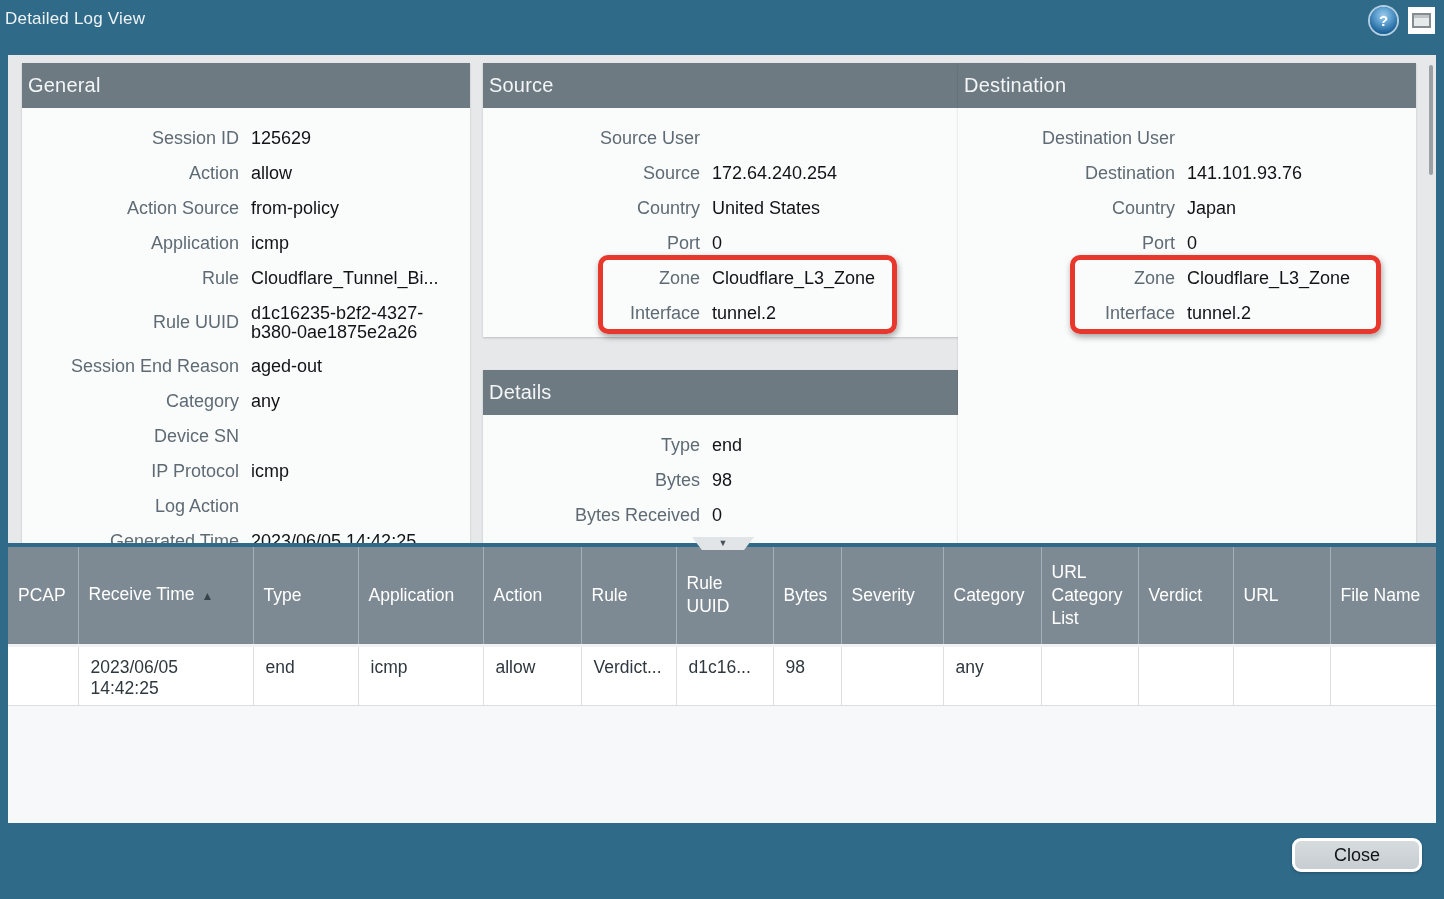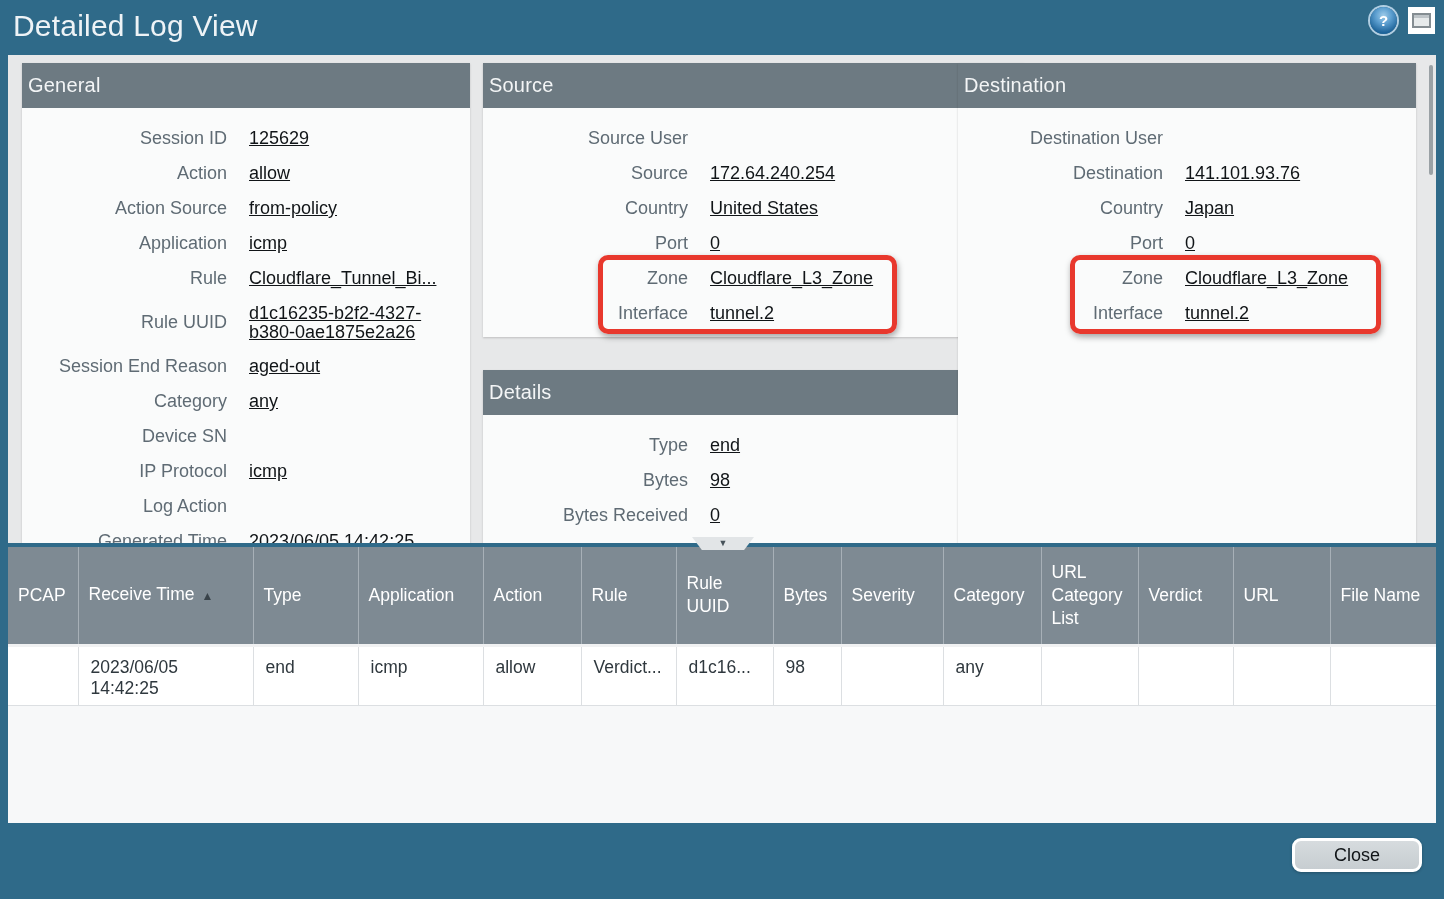--- a/index.html
+++ b/index.html
@@ -7,22 +7,22 @@
     width:1444px;height:899px;overflow:hidden;
     background:#2f6a89;
     font-family:"Liberation Sans",sans-serif;
     -webkit-font-smoothing:antialiased;
   }
   .dialog{position:relative;width:1444px;height:899px;}
 
   
   .titlebar{position:absolute;left:0;top:0;width:100%;height:45px;}
   .title{
-    position:absolute;left:13px;top:9px;
-    font-size:30px;letter-spacing:.2px;color:#eef3f6;font-weight:400;
+    position:absolute;left:5px;top:9px;
+    font-size:17px;letter-spacing:.2px;color:#eef3f6;font-weight:400;
   }
   .tb-icons{position:absolute;right:9px;top:7px;display:flex;gap:11px;align-items:center;}
   .help-icon{
     width:27px;height:27px;border-radius:50%;
     background:radial-gradient(circle at 50% 32%,#9ecbe9 0%,#5d9fd0 35%,#1d6399 75%,#2a72a8 100%);
     box-shadow:0 0 0 2px rgba(200,225,243,.85),0 1px 3px rgba(0,0,0,.35);
     display:flex;align-items:center;justify-content:center;cursor:pointer;
   }
   .help-icon span{color:#fff;font-size:15px;font-weight:bold;line-height:1;}
   .win-icon{
@@ -46,29 +46,29 @@
   .col-b{left:475px;width:541px;}
   .col-c{left:950px;width:458px;}
   .panel{background:#fafbfb;box-shadow:0 1px 2px rgba(0,0,0,.18);}
   .panel header{
     height:45px;line-height:45px;background:#6d7a82;color:#f3f5f6;
     font-size:20px;padding-left:6px;letter-spacing:.2px;
   }
   .panel-general{height:560px;}
   .panel-destination{height:560px;}
   .panel-details{margin-top:33px;height:310px;}
-  .fields{position:relative;padding:13px 10px 6px 0;}
+  .fields{position:relative;padding:13px 10px 6px 12px;}
   .frow{display:flex;align-items:center;height:35px;}
   .frow.tall{height:53px;}
   .flabel{
     width:205px;flex:0 0 205px;text-align:right;color:#5f6b74;font-size:18px;line-height:19px;
   }
   .fvalue{
-    margin-left:22px;flex:1;color:#101417;font-size:18px;line-height:19px;
-    max-width:212px;overflow-wrap:break-word;text-decoration:underline;
+    margin-left:12px;flex:1;color:#101417;font-size:18px;line-height:19px;
+    max-width:212px;overflow-wrap:break-word;
   }
   .hl-box{
     position:absolute;border:5px solid #e8382d;border-radius:10px;
     box-shadow:1px 3px 6px rgba(0,0,0,.35);pointer-events:none;
   }
   .panel-source .hl-box{left:115px;top:147px;width:289px;height:69px;}
   .panel-destination .hl-box{left:112px;top:147px;width:301px;height:69px;}
   .vscroll{
     position:absolute;right:3px;top:10px;width:4px;height:110px;
     background:#9aa1a5;border-radius:2px;cursor:pointer;

